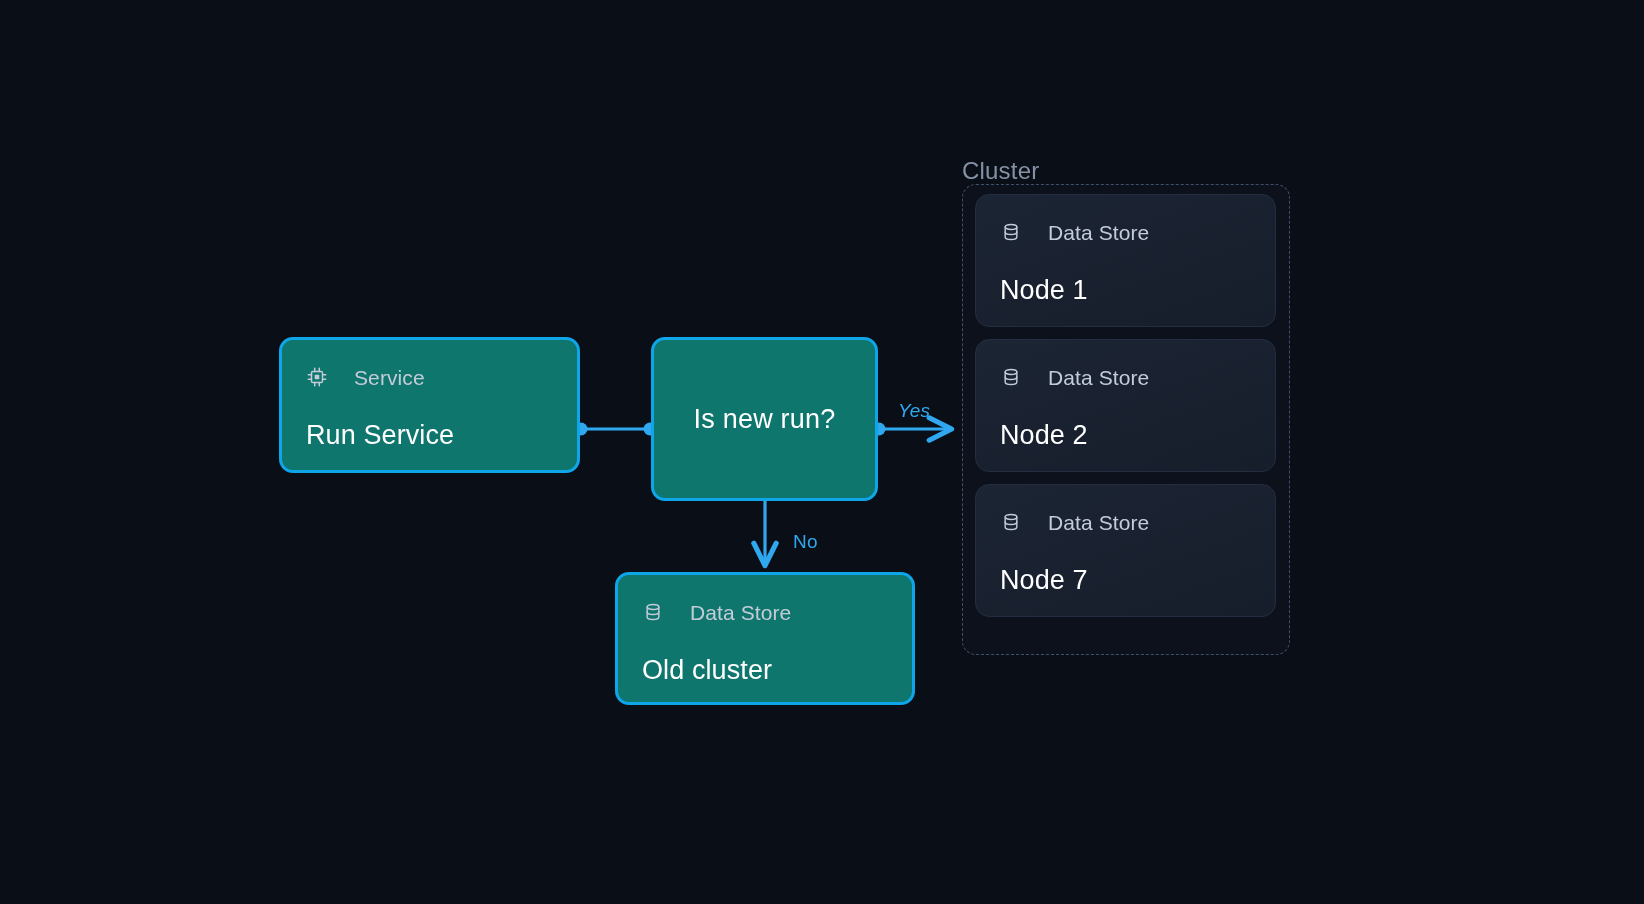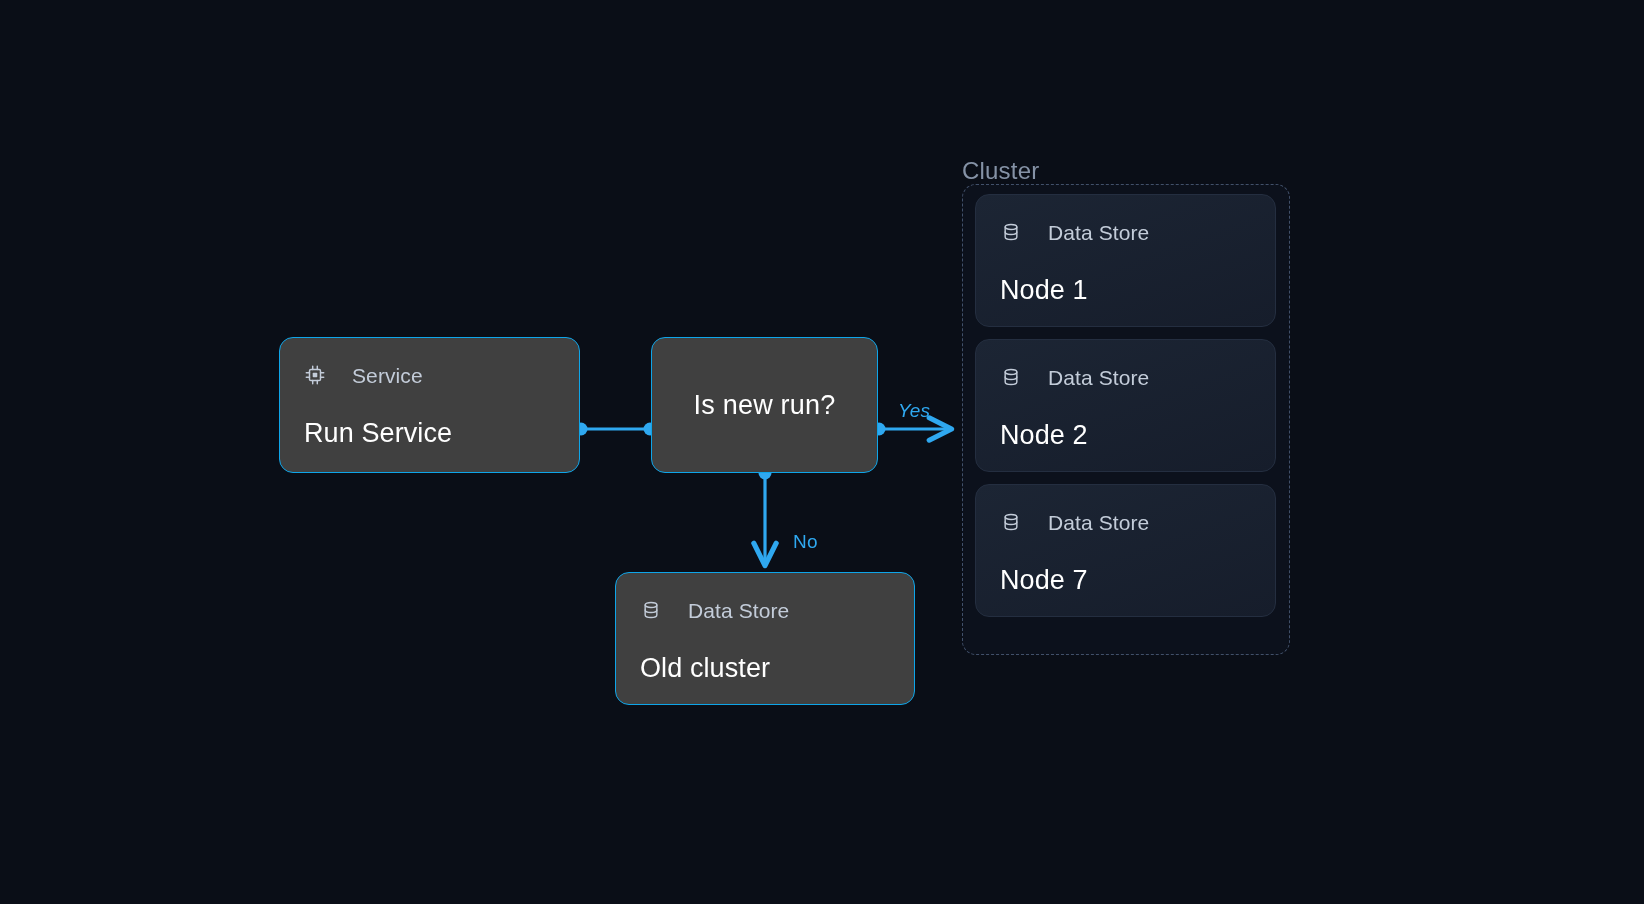--- a/index.html
+++ b/index.html
@@ -21,22 +21,22 @@
     width: 1644px;
     height: 904px;
     pointer-events: none;
   }
 
   
   .node {
     position: absolute;
     box-sizing: border-box;
     border-radius: 14px;
-    background: #404040;
-    border: 1px solid #0ea5e9;
+    background: #0f766e;
+    border: 3px solid #0ea5e9;
     padding: 26px 24px 0 24px;
   }
   .node-type {
     display: flex;
     align-items: center;
     gap: 26px;
     color: #c3ccd9;
     font-size: 21px;
     line-height: 1;
     letter-spacing: 0.1px;
@@ -59,21 +59,21 @@
   }
   .node-icon svg { display: block; }
 
   
   #node-service {
     left: 279px; top: 337px;
     width: 301px; height: 136px;
   }
   #node-decision {
     left: 651px; top: 337px;
-    width: 227px; height: 136px;
+    width: 227px; height: 164px;
     display: flex;
     align-items: center;
     justify-content: center;
     padding: 0;
   }
   #node-decision .decision-label {
     color: #ffffff;
     font-size: 27px;
     letter-spacing: 0.2px;
   }

